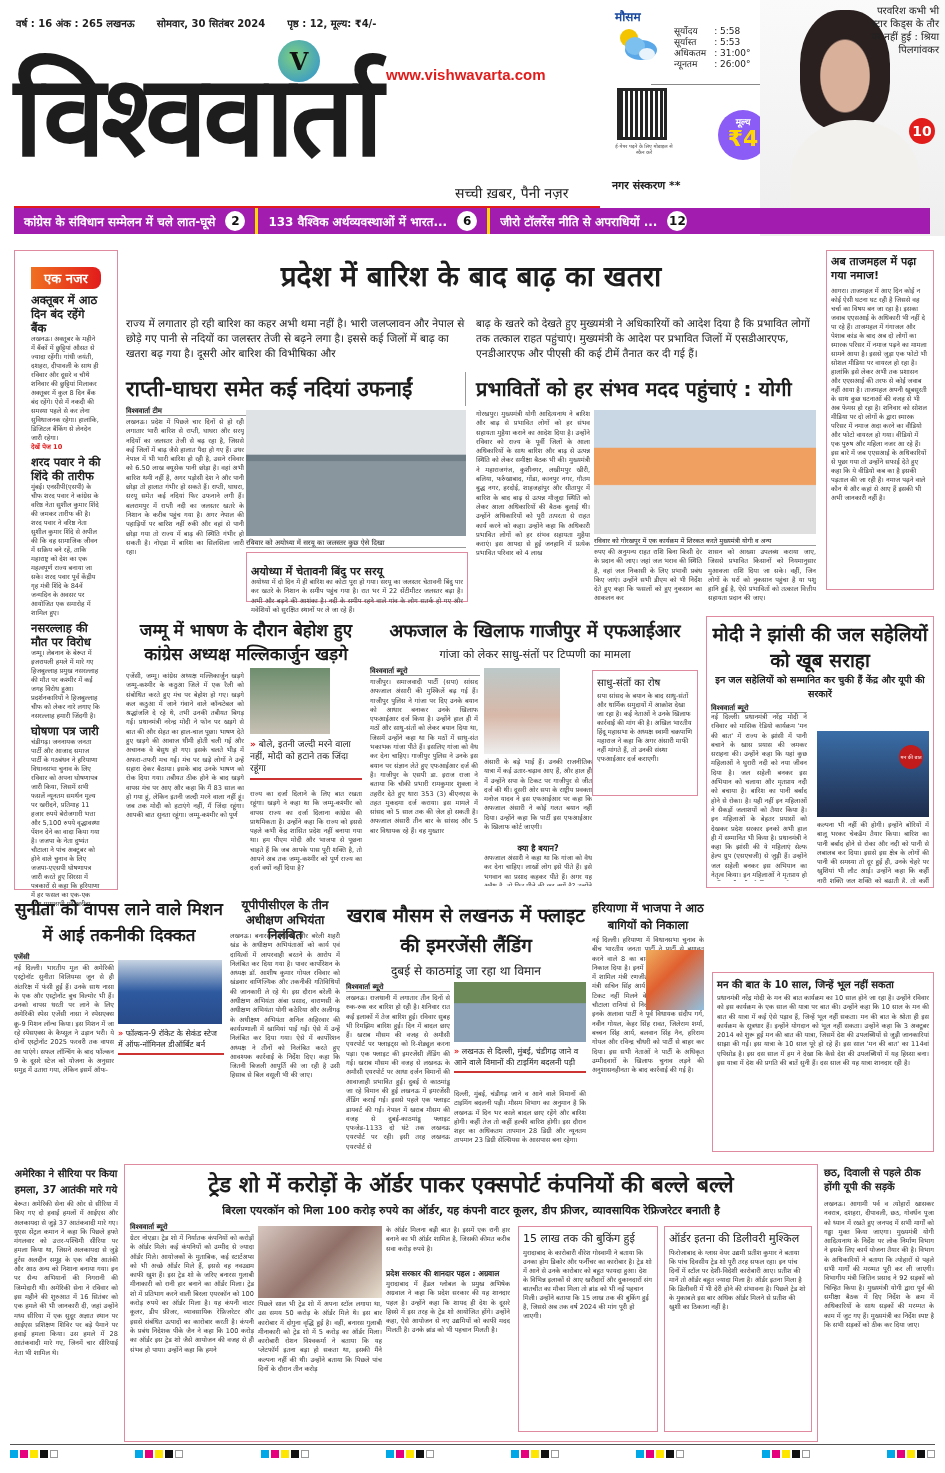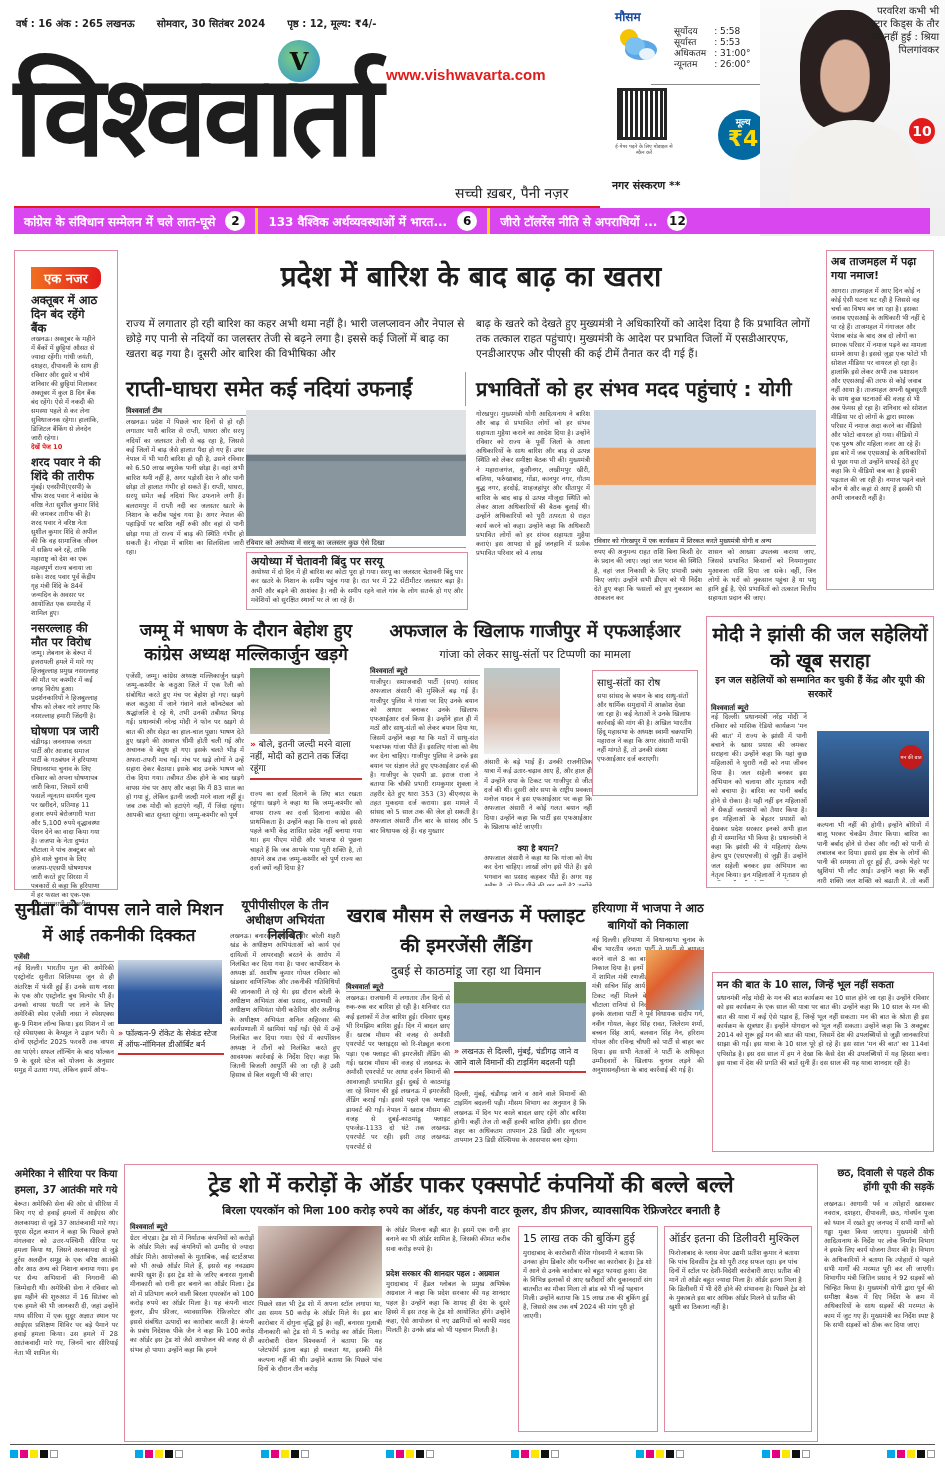--- a/index.html
+++ b/index.html
@@ -12,30 +12,30 @@
 .tagline{top:183px;left:455px;font-size:14px;color:#222}
 .redline{top:206px;left:14px;width:586px;height:2px;background:#e21b1b}
 .weather{top:8px;left:615px;width:160px}
 .weather .title{color:#1a4aa0;font-weight:bold;font-size:12px}
 .weather .cloud{position:absolute;left:-2px;top:16px;width:46px;height:40px}
 .weather table{position:absolute;left:55px;top:18px;font-size:9px;border-collapse:collapse}
 .weather td{padding:0 4px;line-height:11px}
 .weather .rule{position:absolute;top:76px;left:36px;width:124px;height:1px;background:#888}
 .qr{top:88px;left:617px;width:50px;height:52px;background:repeating-linear-gradient(90deg,#000 0 3px,#fff 3px 5px),#fff;border:3px solid #000;opacity:.85}
 .qrcap{top:143px;left:612px;font-size:5px;width:64px;text-align:center;color:#444}
-.price{top:110px;left:718px;width:50px;height:50px;border-radius:50%;background:#0369a1;color:#fff;text-align:center;font-weight:bold}
+.price{top:110px;left:718px;width:50px;height:50px;border-radius:50%;background:#8b5cf6;color:#fff;text-align:center;font-weight:bold}
 .price .l{font-size:9px;display:block;margin-top:5px}
 .price .v{font-size:22px;color:#ffd800;line-height:22px}
 .edition{top:177px;left:612px;font-size:11px;font-weight:bold}
 .model{top:0;left:760px;width:185px;height:236px;background:linear-gradient(180deg,#fafafa,#eee)}
 .model .head{position:absolute;left:40px;top:10px;width:90px;height:120px;border-radius:45% 45% 40% 40%;background:radial-gradient(ellipse at 50% 55%,#d9b09a 0 38%,#2a2020 40% 100%)}
 .model .body{position:absolute;left:30px;top:120px;width:130px;height:116px;background:#f3f1ee;border-radius:50% 50% 0 0}
 .model .caption{position:absolute;right:6px;top:4px;font-size:10px;text-align:right;width:70px;line-height:13px}
 .model .pg{position:absolute;right:10px;top:118px;width:26px;height:26px;border-radius:50%;background:#e21b1b;color:#fff;font-size:14px;font-weight:bold;text-align:center;line-height:26px}
-.tickerbar{top:208px;left:14px;width:916px;height:26px;background:#d946ef;display:flex;align-items:center}
+.tickerbar{top:208px;left:14px;width:916px;height:26px;background:#a21caf;display:flex;align-items:center}
 .tick{display:flex;align-items:center;color:#fff;font-weight:bold;font-size:12px;padding:0 10px;border-right:3px solid #ffd800;height:26px}
 .tick .n{background:#fff;color:#111;border-radius:50%;width:20px;height:20px;text-align:center;line-height:20px;margin-left:10px;font-size:12px}
 .pinkbox{border:1.5px solid #e08aa0}
 .sidebar{top:250px;left:14px;width:104px;height:640px;border:1.5px solid #e08aa0;padding:16px}
 .eknazar{background:linear-gradient(90deg,#f07020,#e21b1b);color:#fff;font-weight:bold;font-size:13px;text-align:center;border-radius:0 8px 8px 0;padding:2px 0;margin-bottom:4px}
 .sh{font-size:11.5px;font-weight:bold;line-height:14px;margin-top:3px}
 .sb{font-size:6.6px;line-height:9px;color:#333}
 .hl{font-family:"DejaVu Sans",sans-serif;font-weight:900;color:#1d1d1d}
 .body{font-size:6.6px;line-height:9.3px;color:#333;text-align:justify}
 .caption{font-size:7px;color:#222}
@@ -137,21 +137,21 @@
 
 <div class="abs hl" style="top:252px;left:126px;width:690px;font-size:28px;line-height:50px;text-align:center">प्रदेश में बारिश के बाद बाढ़ का खतरा</div>
 <div class="abs" style="top:316px;left:126px;width:340px;font-size:10.5px;line-height:15px">राज्य में लगातार हो रही बारिश का कहर अभी थमा नहीं है। भारी जलप्लावन और नेपाल से छोड़े गए पानी से नदियों का जलस्तर तेजी से बढ़ने लगा है। इससे कई जिलों में बाढ़ का खतरा बढ़ गया है। दूसरी ओर बारिश की विभीषिका और</div>
 <div class="abs" style="top:316px;left:476px;width:340px;font-size:10.5px;line-height:15px">बाढ़ के खतरे को देखते हुए मुख्यमंत्री ने अधिकारियों को आदेश दिया है कि प्रभावित लोगों तक तत्काल राहत पहुंचाएं। मुख्यमंत्री के आदेश पर प्रभावित जिलों में एसडीआरएफ, एनडीआरएफ और पीएसी की कई टीमें तैनात कर दी गई हैं।</div>
 
 <div class="abs hl" style="top:372px;left:126px;width:340px;font-size:21px;line-height:34px;font-weight:bold;border-right:1px solid #999">राप्ती-घाघरा समेत कई नदियां उफनाईं</div>
 <div class="abs" style="top:406px;left:126px;width:120px;font-size:7px;font-weight:bold;border-bottom:1px solid #999">विश्ववार्ता टीम</div>
 <div class="abs body" style="top:418px;left:126px;width:118px;height:192px;overflow:hidden">लखनऊ। प्रदेश में पिछले चार दिनों से हो रही लगातार भारी बारिश से राप्ती, घाघरा और सरयू नदियों का जलस्तर तेजी से बढ़ रहा है, जिससे कई जिलों में बाढ़ जैसे हालात पैदा हो गए हैं। उधर नेपाल में भी भारी बारिश हो रही है, उसने रविवार को 6.50 लाख क्यूसेक पानी छोड़ा है। वहां अभी बारिश थमी नहीं है, अगर पड़ोसी देश ने और पानी छोड़ा तो हालात गंभीर हो सकते हैं। राप्ती, घाघरा, सरयू समेत कई नदियां फिर उफनाने लगी हैं। बलरामपुर में राप्ती नदी का जलस्तर खतरे के निशान के करीब पहुंच गया है। अगर नेपाल की पहाड़ियों पर बारिश नहीं रुकी और वहां से पानी छोड़ा गया तो राज्य में बाढ़ की स्थिति गंभीर हो सकती है। नोएडा में बारिश का सिलसिला जारी रहा।</div>
 <div class="abs gray" style="top:410px;left:246px;width:220px;height:126px;background:linear-gradient(180deg,#dfe3e6 0 35%,#6e7d86 36% 40%,#8a969d 41% 100%)"></div>
 <div class="abs caption" style="top:538px;left:246px;width:220px;border-bottom:1px solid #999">रविवार को अयोध्या में सरयू का जलस्तर कुछ ऐसे दिखा</div>
-<div class="abs pinkbox" style="top:552px;left:246px;width:222px;height:58px;padding:0 4px">
+<div class="abs pinkbox" style="top:552px;left:246px;width:222px;height:50px;padding:10px 4px">
   <div style="font-size:11px;font-weight:bold">अयोध्या में चेतावनी बिंदु पर सरयू</div>
   <div class="body">अयोध्या में दो दिन में ही बारिश का कोटा पूरा हो गया। सरयू का जलस्तर चेतावनी बिंदु पार कर खतरे के निशान के समीप पहुंच गया है। रात भर में 22 सेंटीमीटर जलस्तर बढ़ा है। अभी और बढ़ने की आशंका है। नदी के समीप रहने वाले गांव के लोग सतर्क हो गए और मवेशियों को सुरक्षित स्थानों पर ले जा रहे हैं।</div>
 </div>
 
 <div class="abs hl" style="top:372px;left:476px;width:340px;font-size:20px;line-height:34px;font-weight:bold">प्रभावितों को हर संभव मदद पहुंचाएं : योगी</div>
 <div class="abs body" style="top:410px;left:476px;width:114px;height:200px;overflow:hidden">गोरखपुर। मुख्यमंत्री योगी आदित्यनाथ ने बारिश और बाढ़ से प्रभावित लोगों को हर संभव सहायता मुहैया कराने का आदेश दिया है। उन्होंने रविवार को राज्य के पूर्वी जिलों के आला अधिकारियों के साथ बारिश और बाढ़ से उत्पन्न स्थिति को लेकर समीक्षा बैठक भी की। मुख्यमंत्री ने महाराजगंज, कुशीनगर, लखीमपुर खीरी, बलिया, फर्रुखाबाद, गोंडा, कानपुर नगर, गौतम बुद्ध नगर, हरदोई, शाहजहांपुर और सीतापुर में बारिश के बाद बाढ़ से उत्पन्न मौजूदा स्थिति को लेकर आला अधिकारियों की बैठक बुलाई थी। उन्होंने अधिकारियों को पूरी तत्परता से राहत कार्य करने को कहा। उन्होंने कहा कि अधिकारी प्रभावित लोगों को हर संभव सहायता मुहैया कराएं। इस आपदा से हुई जनहानि में प्रत्येक प्रभावित परिवार को 4 लाख</div>
 <div class="abs" style="top:410px;left:594px;width:222px;height:124px;background:linear-gradient(180deg,#c9d6e4 0 30%,#f0a060 31% 60%,#dfdfdf 61% 100%)"></div>
 <div class="abs caption" style="top:536px;left:594px;width:222px;font-size:6.5px;border-bottom:1px solid #999">रविवार को गोरखपुर में एक कार्यक्रम में शिरकत करते मुख्यमंत्री योगी व अन्य</div>
 <div class="abs body" style="top:548px;left:594px;width:108px;height:62px;overflow:hidden">रुपए की अनुमन्य राहत राशि बिना किसी देर के प्रदान की जाए। जहां जल भराव की स्थिति है, वहां जल निकासी के लिए प्रभावी प्रबंध किए जाएं। उन्होंने सभी डीएम को भी निर्देश देते हुए कहा कि फसलों को हुए नुकसान का आकलन कर</div>
 <div class="abs body" style="top:548px;left:708px;width:108px;height:62px;overflow:hidden">शासन को आख्या उपलब्ध कराया जाए, जिससे प्रभावित किसानों को नियमानुसार मुआवजा राशि दिया जा सके। वहीं, जिन लोगों के घरों को नुकसान पहुंचा है या पशु हानि हुई है, ऐसे प्रभावितों को तत्काल वित्तीय सहायता प्रदान की जाए।</div>
@@ -232,21 +232,21 @@
 <div class="abs body" style="top:1280px;left:386px;width:124px;height:154px;overflow:hidden">मुरादाबाद में हैंडल ग्लोबल के प्रमुख अभिषेक अग्रवाल ने कहा कि प्रदेश सरकार की यह शानदार पहल है। उन्होंने कहा कि शायद ही देश के दूसरे हिस्से में इस तरह के ट्रेड शो आयोजित होंगे। उन्होंने कहा, ऐसे आयोजन से नए उद्यमियों को काफी मदद मिलती है। उनके ब्रांड को भी पहचान मिलती है।</div>
 <div class="abs pinkbox" style="top:1226px;left:518px;width:140px;height:206px;padding:4px">
   <div style="font-size:11px;line-height:15px;margin-bottom:3px">15 लाख तक की बुकिंग हुई</div>
   <div class="sb">मुरादाबाद के कारोबारी वीरेश गोस्वामी ने बताया कि उनका होम डिकोर और फर्नीचर का कारोबार है। ट्रेड शो में आने से उनके कारोबार को बहुत फायदा हुआ। देश के विभिन्न इलाकों से आए खरीदारों और दुकानदारों संग बातचीत का मौका मिला तो ब्रांड को भी नई पहचान मिली। उन्होंने बताया कि 15 लाख तक की बुकिंग हुई है, जिससे अब तक वर्ष 2024 की मांग पूरी हो जाएगी।</div>
 </div>
 <div class="abs pinkbox" style="top:1226px;left:664px;width:148px;height:206px;padding:4px">
   <div style="font-size:11px;line-height:15px;margin-bottom:3px">ऑर्डर इतना की डिलीवरी मुश्किल</div>
   <div class="sb">फिरोजाबाद के ग्लास वेयर उद्यमी प्रतीश कुमार ने बताया कि पांच दिवसीय ट्रेड शो पूरी तरह सफल रहा। इन पांच दिनों में स्टॉल पर देशी-विदेशी कारोबारी आए। प्रतीश की मानें तो ऑर्डर बहुत ज्यादा मिला है। ऑर्डर इतना मिला है कि डिलीवरी में भी देरी होने की संभावना है। पिछले ट्रेड शो के मुकाबले इस बार अधिक ऑर्डर मिलने से प्रतीश की खुशी का ठिकाना नहीं है।</div>
 </div>
 
-<div class="abs" style="top:1166px;left:824px;width:110px;font-size:10px;line-height:14px;text-align:right;font-weight:bold">छठ, दिवाली से पहले ठीक होंगी यूपी की सड़कें</div>
+<div class="abs" style="top:1166px;left:824px;width:110px;font-size:10px;line-height:14px;text-align:left;font-weight:bold">छठ, दिवाली से पहले ठीक होंगी यूपी की सड़कें</div>
 <div class="abs body" style="top:1200px;left:824px;width:110px;height:240px;overflow:hidden">लखनऊ। आगामी पर्व व त्योहारों खासकर नवरात्र, दशहरा, दीपावली, छठ, गोवर्धन पूजा को ध्यान में रखते हुए जनपद में सभी मार्गों को गड्ढा मुक्त किया जाएगा। मुख्यमंत्री योगी आदित्यनाथ के निर्देश पर लोक निर्माण विभाग ने इसके लिए कार्य योजना तैयार की है। विभाग के अधिकारियों ने बताया कि त्योहारों से पहले सभी मार्गों की मरम्मत पूरी कर ली जाएगी। विभागीय मंत्री जितिन प्रसाद ने 92 सड़कों को चिन्हित किया है। मुख्यमंत्री योगी द्वारा पूर्व की समीक्षा बैठक में दिए निर्देश के क्रम में अधिकारियों के साथ सड़कों की मरम्मत के काम में जुट गए हैं। मुख्यमंत्री का निर्देश स्पष्ट है कि सभी सड़कों को ठीक कर दिया जाए।</div>
 
 <div class="abs bottomline"></div>
 <div class="abs cmyk">
   <div class="g">
       <span style="background:#00a8e8"></span>
       <span style="background:#e6007e"></span>
       <span style="background:#ffe600"></span>
       <span style="background:#111"></span>
       <span style="border:1px solid #999"></span>

